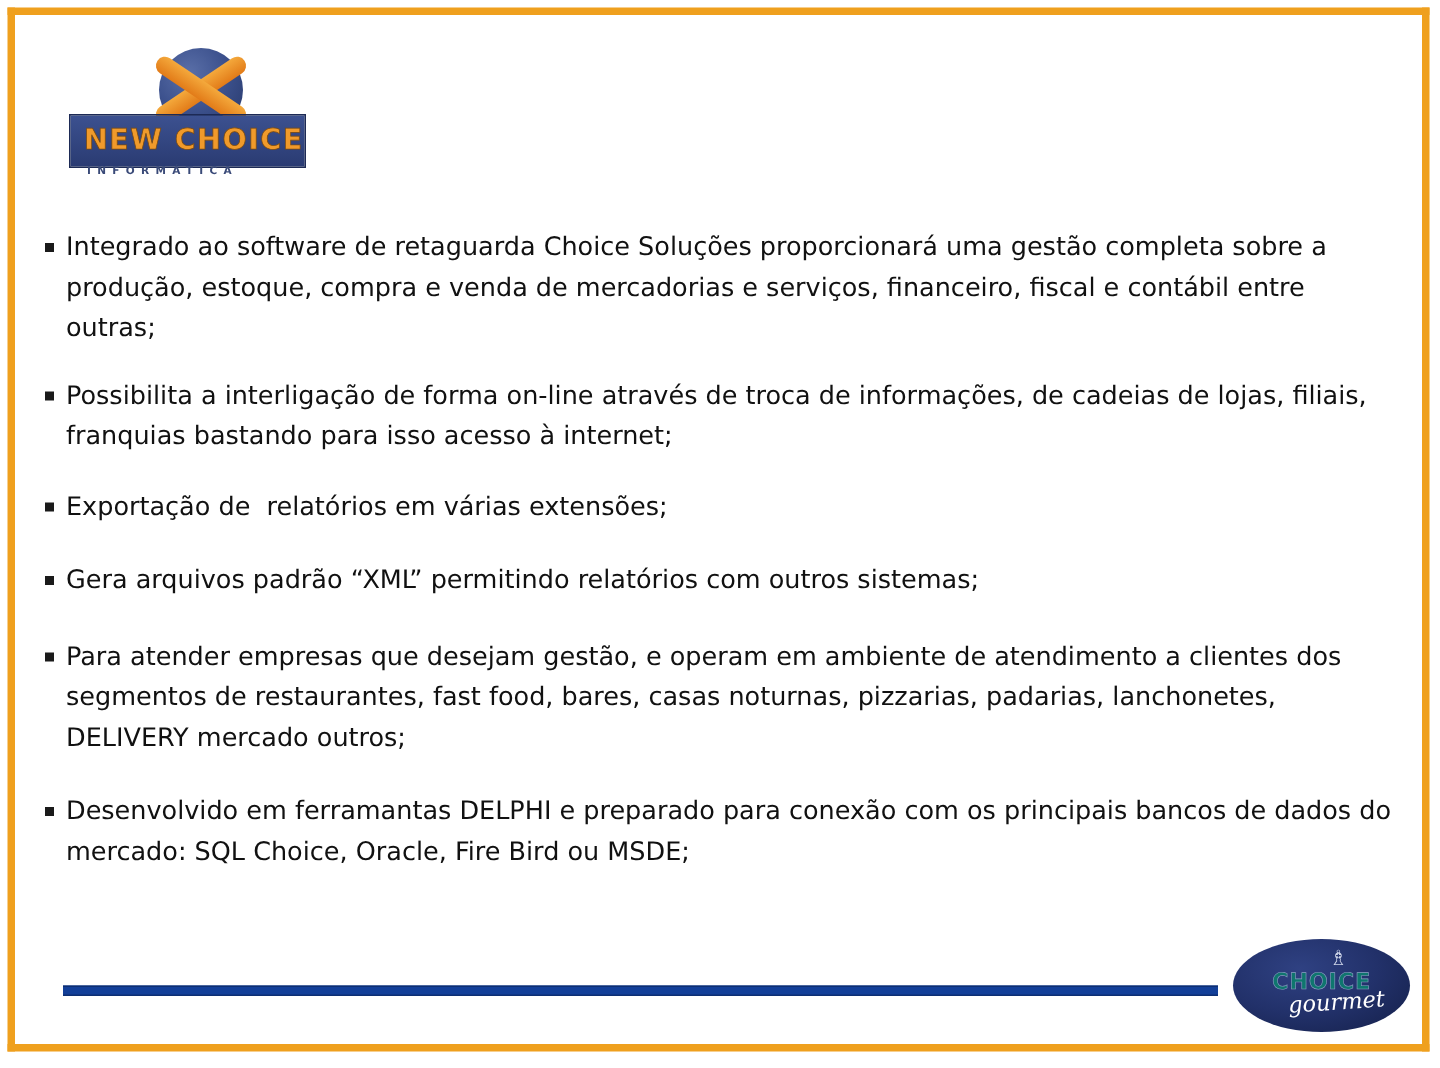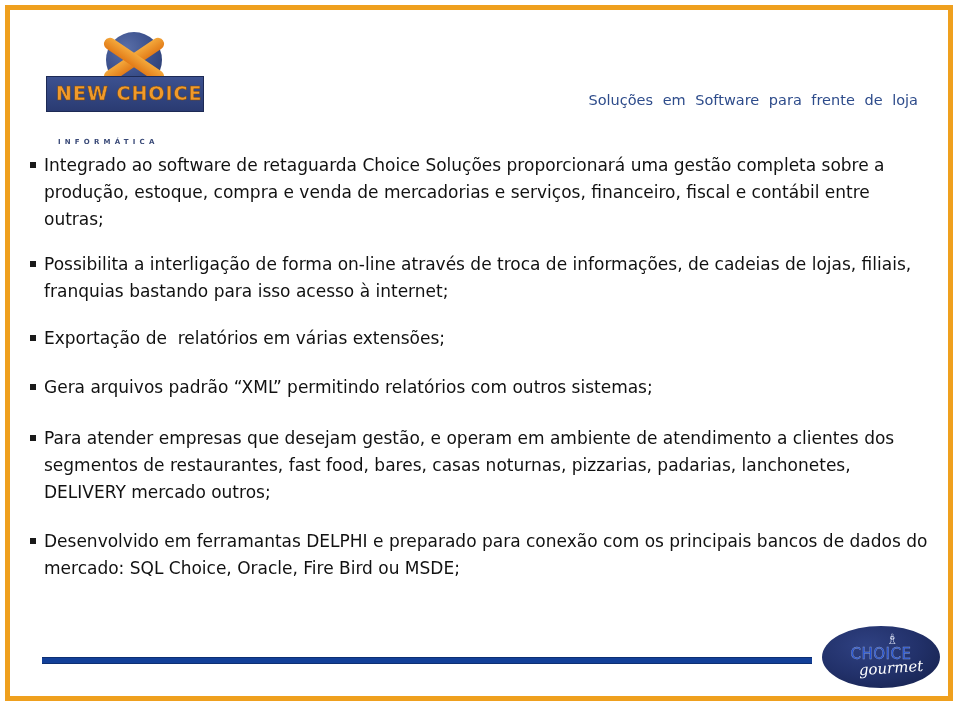--- a/index.html
+++ b/index.html
@@ -94,21 +94,20 @@
   }
   #nc-sub {
     position: absolute;
     left: 12px; top: 78px;
     width: 150px;
     font-size: 7px;
     font-weight: bold;
     letter-spacing: 4.2px;
     color: #3a4a78;
     white-space: nowrap;
-    margin-top: 28px;
   }
 
   
   #tagline {
     position: absolute;
     right: 30px;
     top: 82px;
     font-family: "DejaVu Sans", "Liberation Sans", sans-serif;
     font-size: 14.5px;
     color: #2E4C8B;
@@ -186,23 +185,23 @@
     font-size: 14px;
     line-height: 14px;
   }
   #cg-choice {
     position: absolute;
     left: 10px;
     top: 19px;
     width: 98px;
     text-align: center;
     font-size: 15px;
-    font-weight: normal;
+    font-weight: bold;
     letter-spacing: 0.5px;
-    color: #1d4ed8;
+    color: #0f766e;
     -webkit-text-stroke: 0.4px #8e9ec4;
     white-space: nowrap;
   }
   #cg-gourmet {
     position: absolute;
     left: 26px;
     top: 33px;
     width: 86px;
     text-align: center;
     font-family: "DejaVu Serif", "Liberation Serif", serif;
@@ -228,21 +227,20 @@
     <div id="nc-logo">
       <div id="nc-circle"></div>
       <div id="nc-swoosh"></div>
       <div class="nc-x a"></div>
       <div class="nc-x b"></div>
       <div id="nc-band"></div>
       <div id="nc-wordmark">NEW CHOICE</div>
       <div id="nc-sub">INFORMÁTICA</div>
     </div>
 
-    <div id="tagline">Soluções em Software para frente de loja</div>
   </div>
 
   <div id="content">
 
     <div class="bullet b1">
       <span class="marker"></span>
       <span class="btext">Integrado ao software de retaguarda Choice Soluções proporcionará uma gestão completa sobre a produção, estoque, compra e venda de mercadorias e serviços, financeiro, fiscal e contábil entre outras;</span>
     </div>
 
     <div class="bullet b2">

